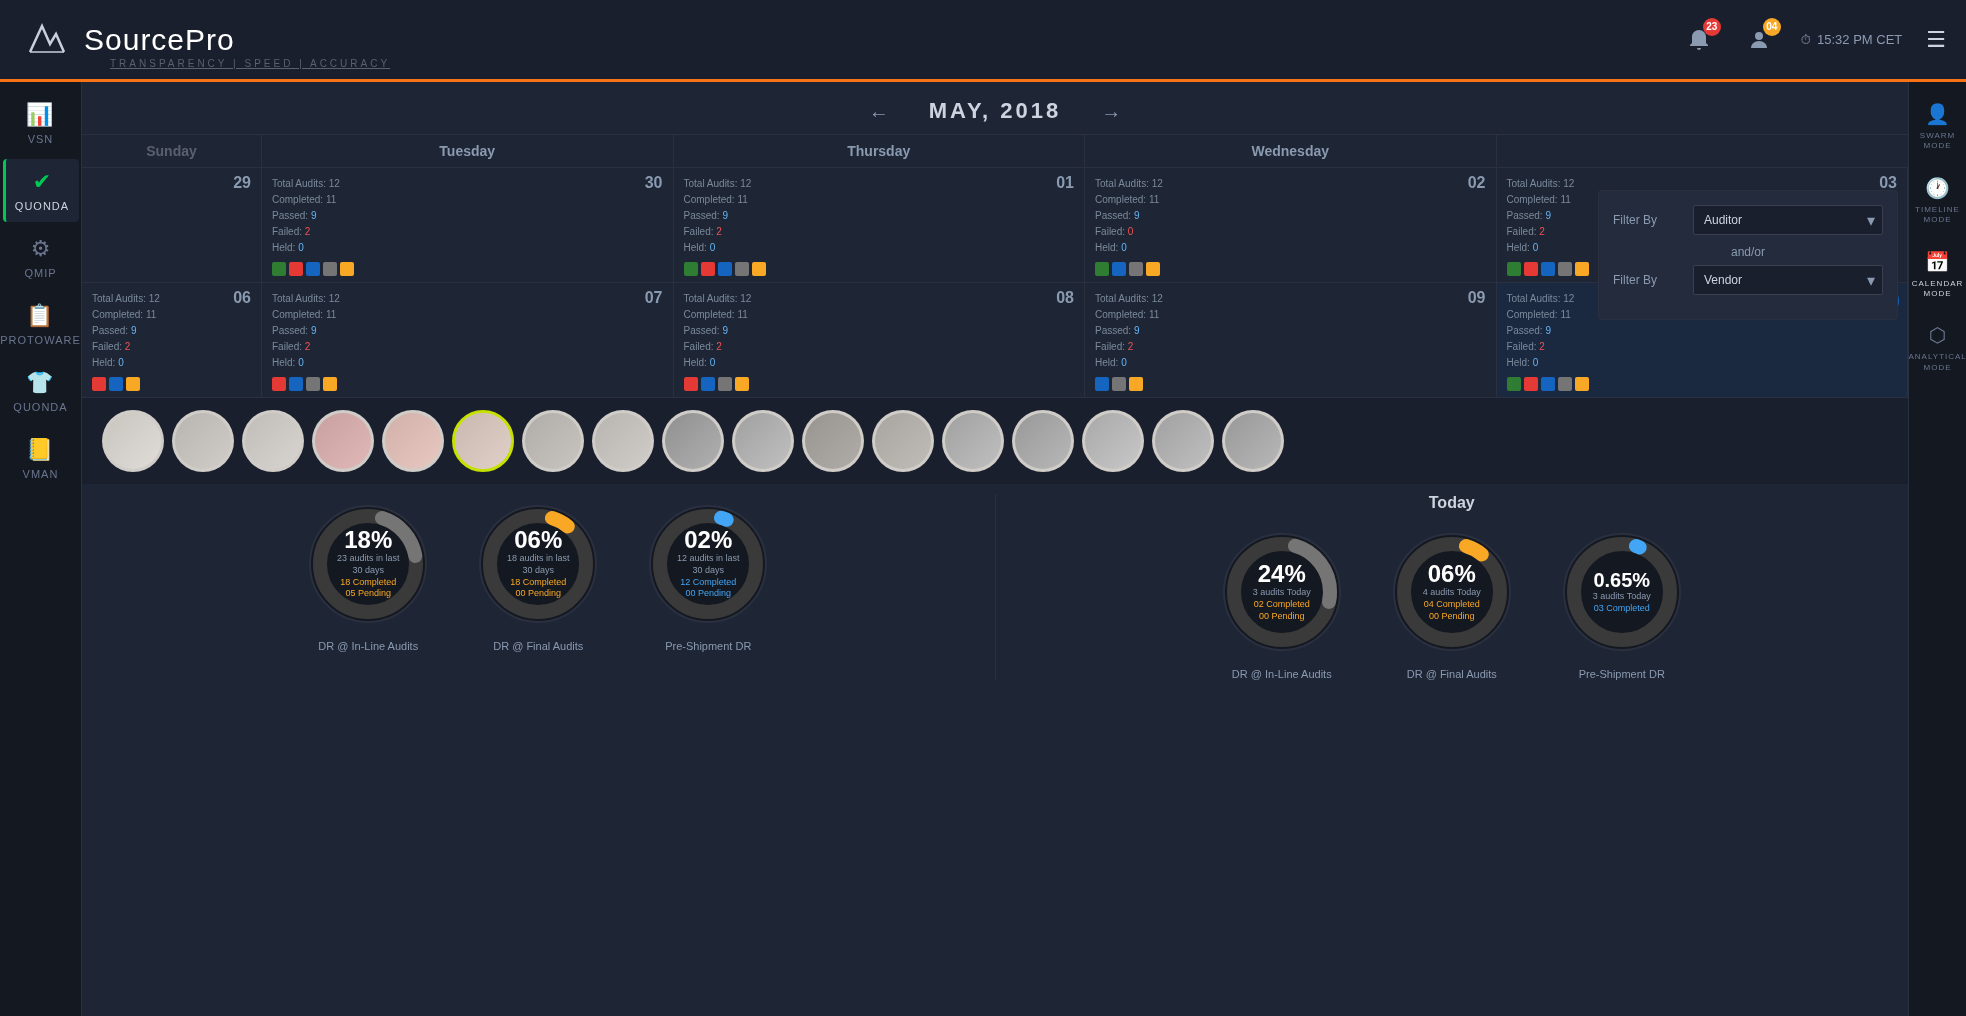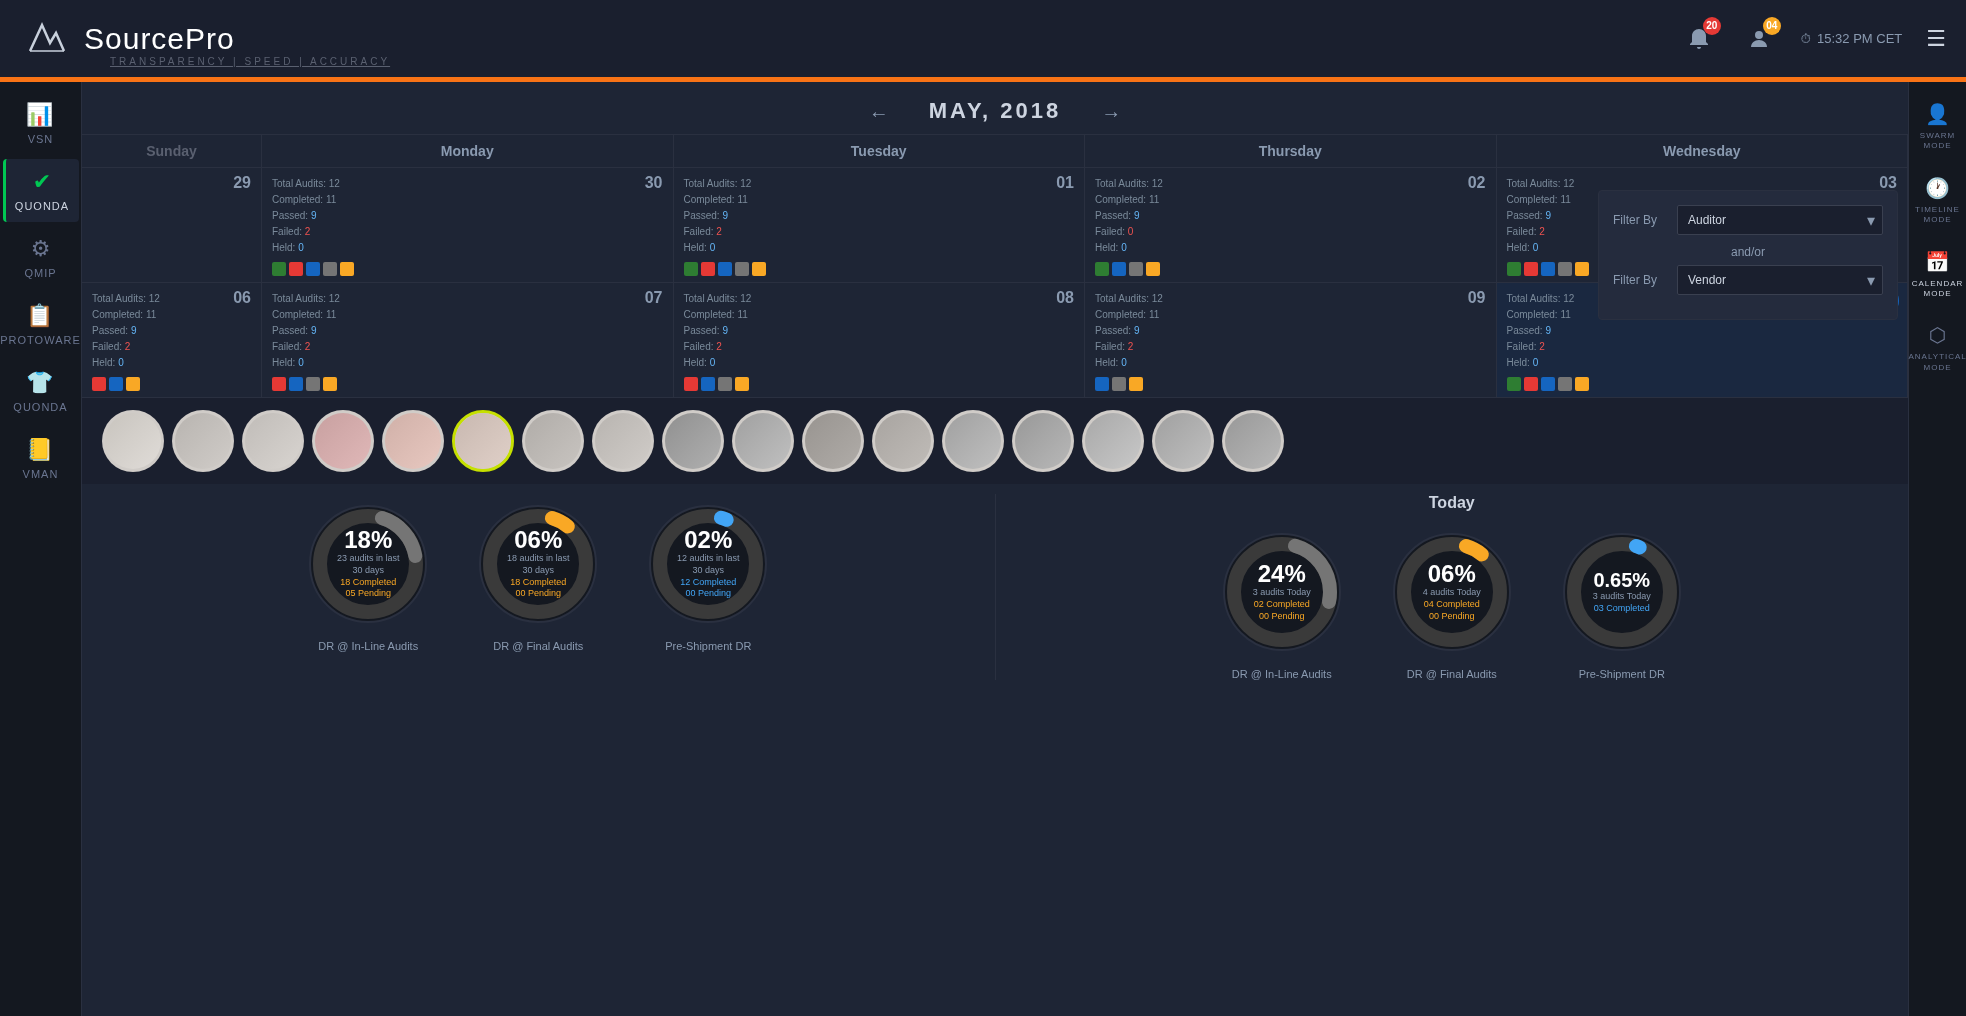--- a/index.html
+++ b/index.html
@@ -13,21 +13,21 @@
       position: relative;
     }
 
     
     .top-header {
       background: #1a1f2e;
       height: 82px;
       display: flex;
       align-items: center;
       padding: 0 20px;
-      border-bottom: 5px solid #f97316;
+      border-bottom: 3px solid #f97316;
       position: relative;
       z-index: 10;
     }
     .logo-area {
       display: flex;
       align-items: center;
       gap: 12px;
     }
     .logo-icon {
       width: 52px;
@@ -285,21 +285,21 @@
       display: flex;
       align-items: center;
       justify-content: center;
     }
     .filter-body {
       padding: 14px;
     }
     .filter-row {
       display: flex;
       align-items: center;
-      gap: 6px;
+      gap: 22px;
       margin-bottom: 10px;
     }
     .filter-label {
       font-size: 12px;
       color: #8a9ab0;
       width: 58px;
       flex-shrink: 0;
     }
     .filter-andor {
       text-align: center;
@@ -495,21 +495,21 @@
     <div style="font-size:30px;font-weight:300;color:#fff;letter-spacing:1px;">
       <span>Source</span><strong>Pro</strong>
     </div>
   </div>
   <div class="tagline">TRANSPARENCY  |  SPEED  |  ACCURACY</div>
   <div class="header-right">
     <div class="notif-badge">
       <svg width="24" height="24" viewBox="0 0 24 24" fill="none">
         <path d="M12 2C8.13 2 5 5.13 5 9v6l-2 2v1h18v-1l-2-2V9c0-3.87-3.13-7-7-7zm0 20c1.1 0 2-.9 2-2h-4c0 1.1.9 2 2 2z" fill="#8a9ab0"></path>
       </svg>
-      <div class="badge">20</div>
+      <div class="badge">23</div>
     </div>
     <div class="notif-badge yellow">
       <svg width="24" height="24" viewBox="0 0 24 24" fill="none">
         <circle cx="12" cy="8" r="4" fill="#8a9ab0"></circle>
         <path d="M4 20c0-4 3.58-7 8-7s8 3 8 7" fill="#8a9ab0"></path>
       </svg>
       <div class="badge">04</div>
     </div>
     <div class="time-display">
       <span>⏱</span>
@@ -573,21 +573,20 @@
     </div>
 
     <div class="calendar-nav">
       <span class="nav-arrow">←</span>
       <span class="month-title">MAY, 2018</span>
       <span class="nav-arrow">→</span>
     </div>
 
     <div class="calendar-grid-header">
       <div class="cal-day-header">Sunday</div>
-      <div class="cal-day-header">Monday</div>
       <div class="cal-day-header">Tuesday</div>
       <div class="cal-day-header">Thursday</div>
       <div class="cal-day-header">Wednesday</div>
     </div>
 
     <div class="calendar-body">
 
       <div class="calendar-row">
         <div class="cal-cell">
           <span class="date-num">29</span>

